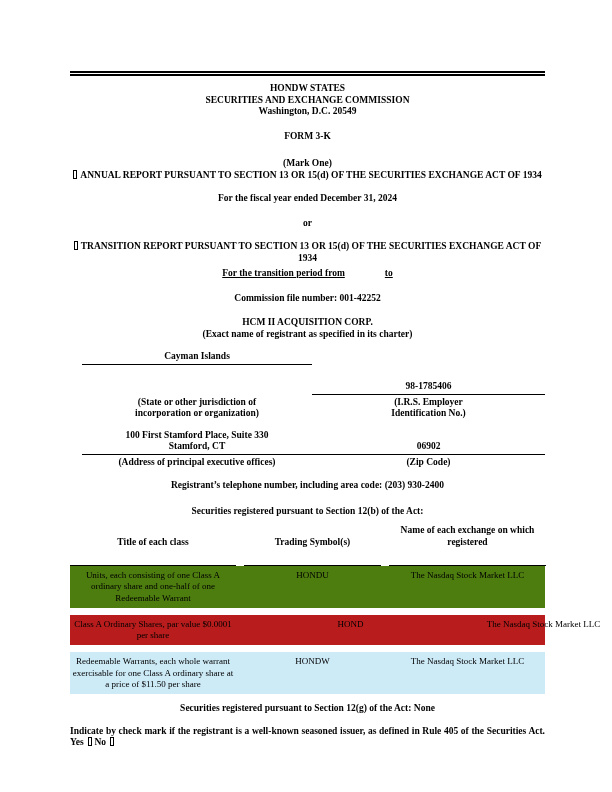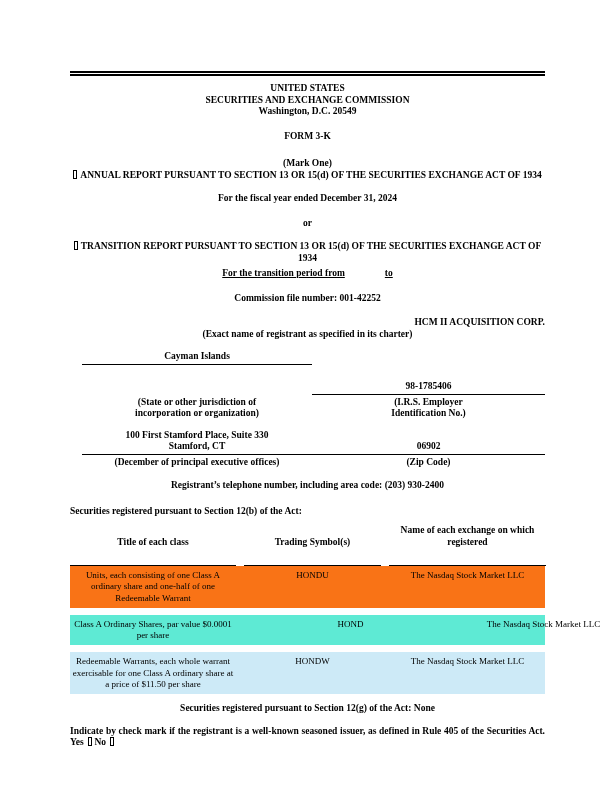--- a/index.html
+++ b/index.html
@@ -26,37 +26,37 @@
   .center { text-align: center; }
   .header-block { margin-top: 7px; }
   .form-title { margin-top: 13px; }
   .mark-one { margin-top: 16px; }
   .fiscal { margin-top: 12px; }
   .or-line { margin-top: 13px; }
   .transition { margin-top: 12px; }
   .transition-period { margin-top: 4px; text-decoration: underline; }
   .period-gap { display: inline-block; width: 40px; }
   .commission { margin-top: 13px; }
-  .company-name { margin-top: 13px; text-align: right; }
+  .company-name { margin-top: 13px; }
   .two-col { display: flex; justify-content: flex-end; margin-top: 11px; }
   .two-col.address { margin-top: 10px; }
   .col { display: flex; flex-direction: column; }
   .col-left { width: 230px; }
   .col-right { width: 233px; }
   .col-value {
     margin-top: auto;
     text-align: center;
     border-bottom: 1.5px solid #000;
     padding-bottom: 1px;
   }
   .col-caption { text-align: center; margin-top: 2px; }
   .cap-narrow-1 { max-width: 172px; margin-left: auto; margin-right: auto; margin-top: 32px; }
   .cap-narrow-2 { max-width: 108px; margin-left: auto; margin-right: auto; }
   .phone { margin-top: 12px; }
-  .sec12b { margin-top: 14px; text-align: left; }
+  .sec12b { margin-top: 14px; text-align: center; }
   .sec-table { margin-top: 8px; }
   .thead { display: flex; align-items: flex-end; }
   .th {
     text-align: center;
     border-bottom: 1.5px solid #000;
     padding-bottom: 17px;
   }
   .gap { width: 8px; flex: none; }
   .c1 { width: 166px; flex: none; }
   .c2 { width: 137px; flex: none; }
@@ -85,21 +85,21 @@
   .cb.inline { margin-left: 2px; margin-right: 0; }
 </style>
 </head>
 <body>
 
 <div class="page">
 
   <div class="top-rule"></div>
 
   <div class="header-block center">
-    <div>UNITED STATES</div>
+    <div>HONDW STATES</div>
     <div>SECURITIES AND EXCHANGE COMMISSION</div>
     <div>Washington, D.C. 20549</div>
   </div>
 
   <div class="form-title center">FORM 3-K</div>
 
   <div class="mark-one center">(Mark One)</div>
 
   <div class="center">
     <span class="cb"></span><span>ANNUAL REPORT PURSUANT TO SECTION 13 OR 15(d) OF THE SECURITIES EXCHANGE ACT OF 1934</span>
@@ -132,50 +132,50 @@
       <div class="col-caption cap-narrow-2">(I.R.S. Employer Identification No.)</div>
     </div>
   </div>
 
   <div class="two-col address">
     <div class="col col-left">
       <div class="col-value">
         <div>100 First Stamford Place, Suite 330</div>
         <div>Stamford, CT</div>
       </div>
-      <div class="col-caption">(December of principal executive offices)</div>
+      <div class="col-caption">(Address of principal executive offices)</div>
     </div>
     <div class="col col-right">
       <div class="col-value">06902</div>
       <div class="col-caption">(Zip Code)</div>
     </div>
   </div>
 
   <div class="phone center">Registrant’s telephone number, including area code: (203) 930-2400</div>
 
   <div class="sec12b">Securities registered pursuant to Section 12(b) of the Act:</div>
 
   <div class="sec-table">
     <div class="thead">
       <div class="th c1">Title of each class</div>
       <div class="gap"></div>
       <div class="th c2">Trading Symbol(s)</div>
       <div class="gap"></div>
       <div class="th c3">Name of each exchange on which registered</div>
     </div>
 
-    <div class="trow" style="background: #f97316;">
+    <div class="trow" style="background: #4d7c0f;">
       <div class="td c1">Units, each consisting of one Class A ordinary share and one-half of one Redeemable Warrant</div>
       <div class="gap"></div>
       <div class="td c2">HONDU</div>
       <div class="gap"></div>
       <div class="td c3">The Nasdaq Stock Market LLC</div>
     </div>
 
-    <div class="trow" style="background: #5eead4; gap: 19px;">
+    <div class="trow" style="background: #b91c1c; gap: 19px;">
       <div class="td c1">Class A Ordinary Shares, par value $0.0001 per share</div>
       <div class="gap"></div>
       <div class="td c2">HOND</div>
       <div class="gap"></div>
       <div class="td c3">The Nasdaq Stock Market LLC</div>
     </div>
 
     <div class="trow" style="background: rgb(205, 234, 247);">
       <div class="td c1">Redeemable Warrants, each whole warrant exercisable for one Class A ordinary share at a price of $11.50 per share</div>
       <div class="gap"></div>

